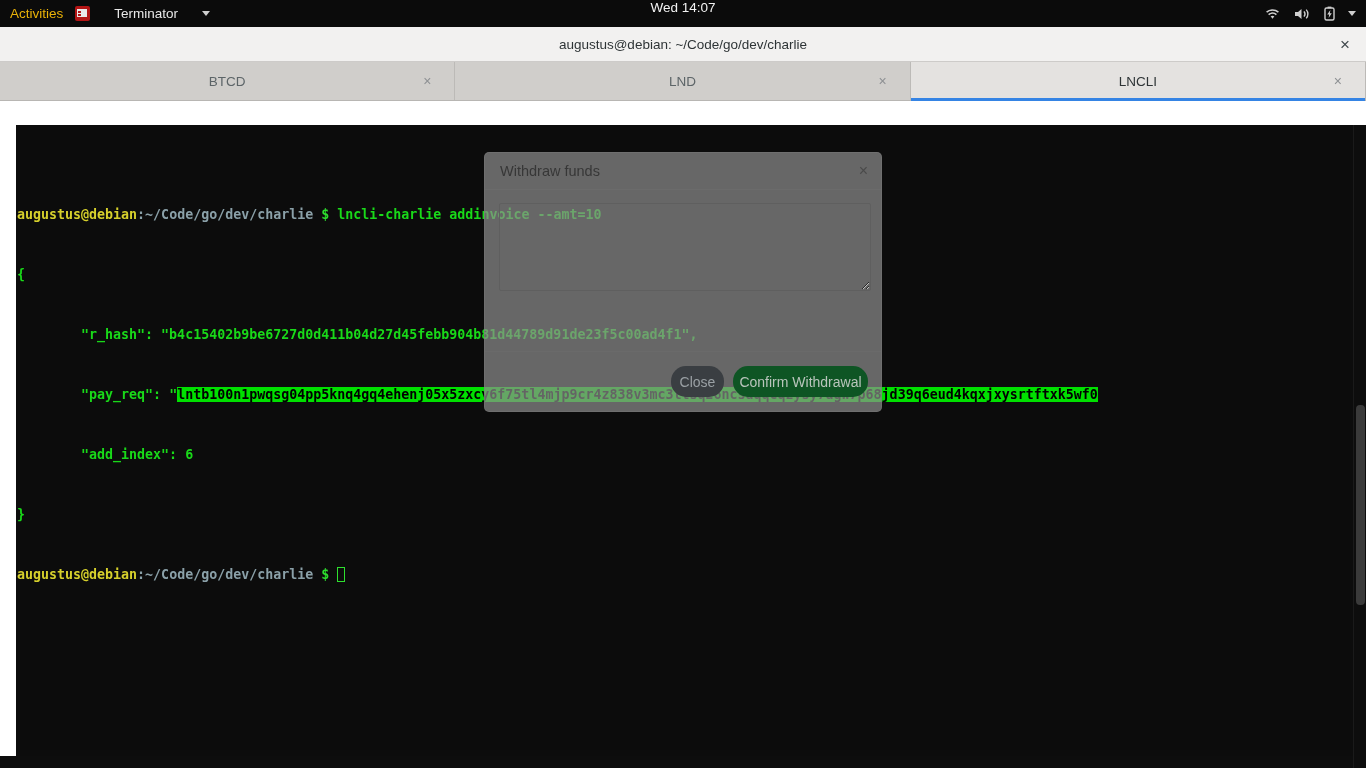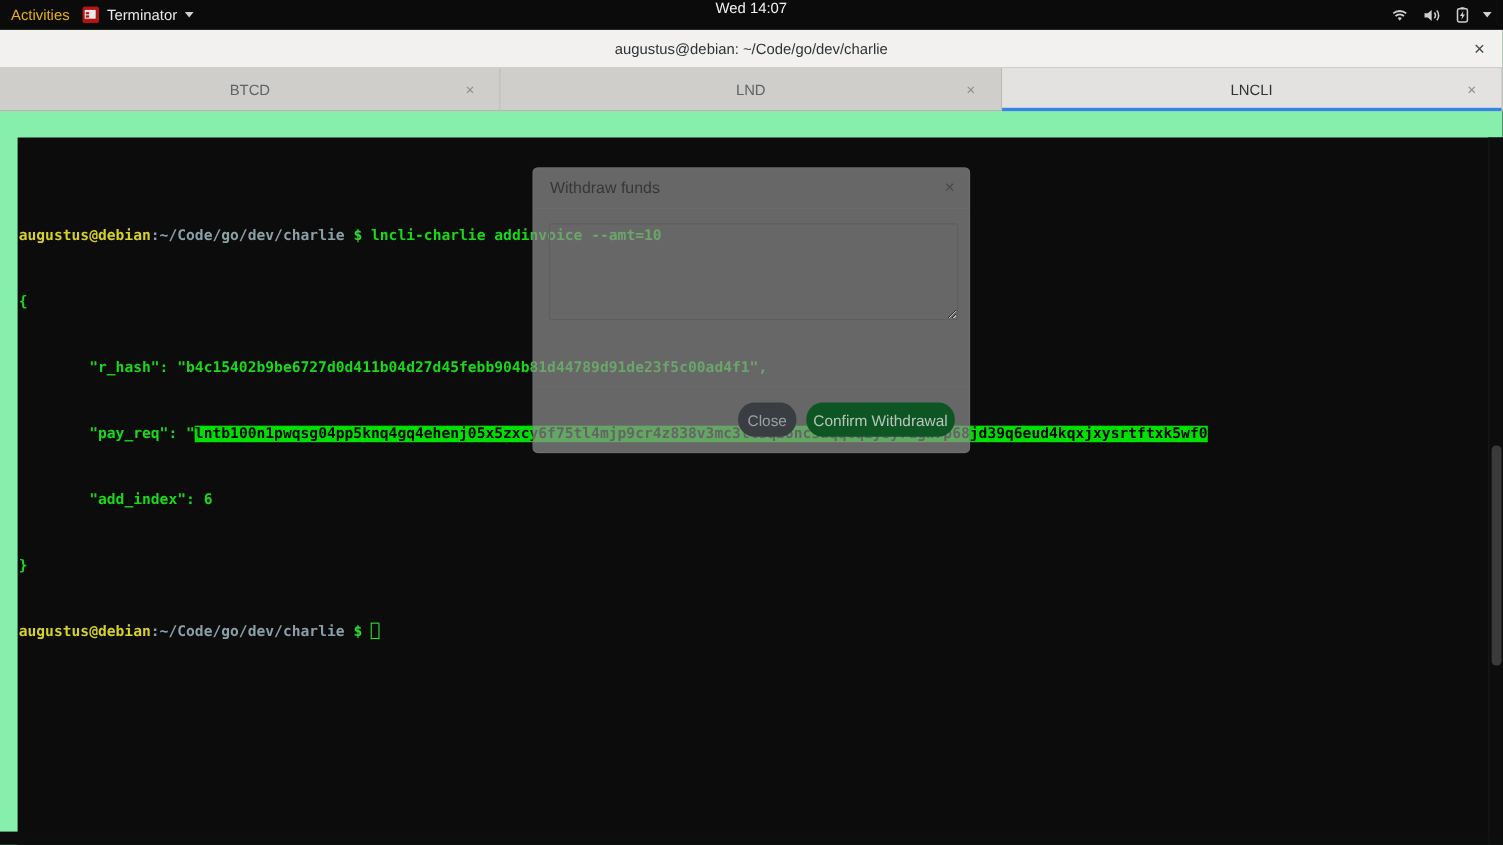--- a/index.html
+++ b/index.html
@@ -12,21 +12,21 @@
 
   
   #topbar {
     position: absolute; left: 0; top: 0; width: 1366px; height: 27px;
     background: #0b0b0b;
     display: flex; align-items: center;
     color: #e8e8e8; font-size: 13.5px;
     z-index: 100;
   }
   #activities { padding: 0 12px 0 10px; color: #eab308; font-size: 13.5px; }
-  .tb-app { display: flex; align-items: center; gap: 7px; }
+  .tb-app { display: flex; align-items: center; gap: 24px; }
   .tb-appicon {
     width: 15px; height: 15px; border-radius: 2px;
     background: #b31515;
     position: relative;
     display: inline-block;
   }
   .tb-appicon::before {
     content: ""; position: absolute; left: 2px; top: 3px;
     width: 10px; height: 8px; background: #e9e9e9;
   }
@@ -47,21 +47,21 @@
   }
   #tb-right {
     margin-left: auto; display: flex; align-items: center; gap: 12px;
     padding-right: 10px; z-index: 2;
   }
   #tb-right svg { display: block; }
 
   
   #win {
     position: absolute; left: 0; top: 27px; width: 1366px; height: 741px;
-    background: #86efac;
+    background: #ffffff;
   }
   #titlebar {
     height: 35px; background: #f2f1f0;
     border-bottom: 1px solid #cdcbc9;
     display: flex; align-items: center; justify-content: center;
     position: relative;
   }
   #titlebar-text { font-size: 13.5px; color: #2e3436; }
   #win-close {
     position: absolute; right: 10px; top: 50%; transform: translateY(-50%);

